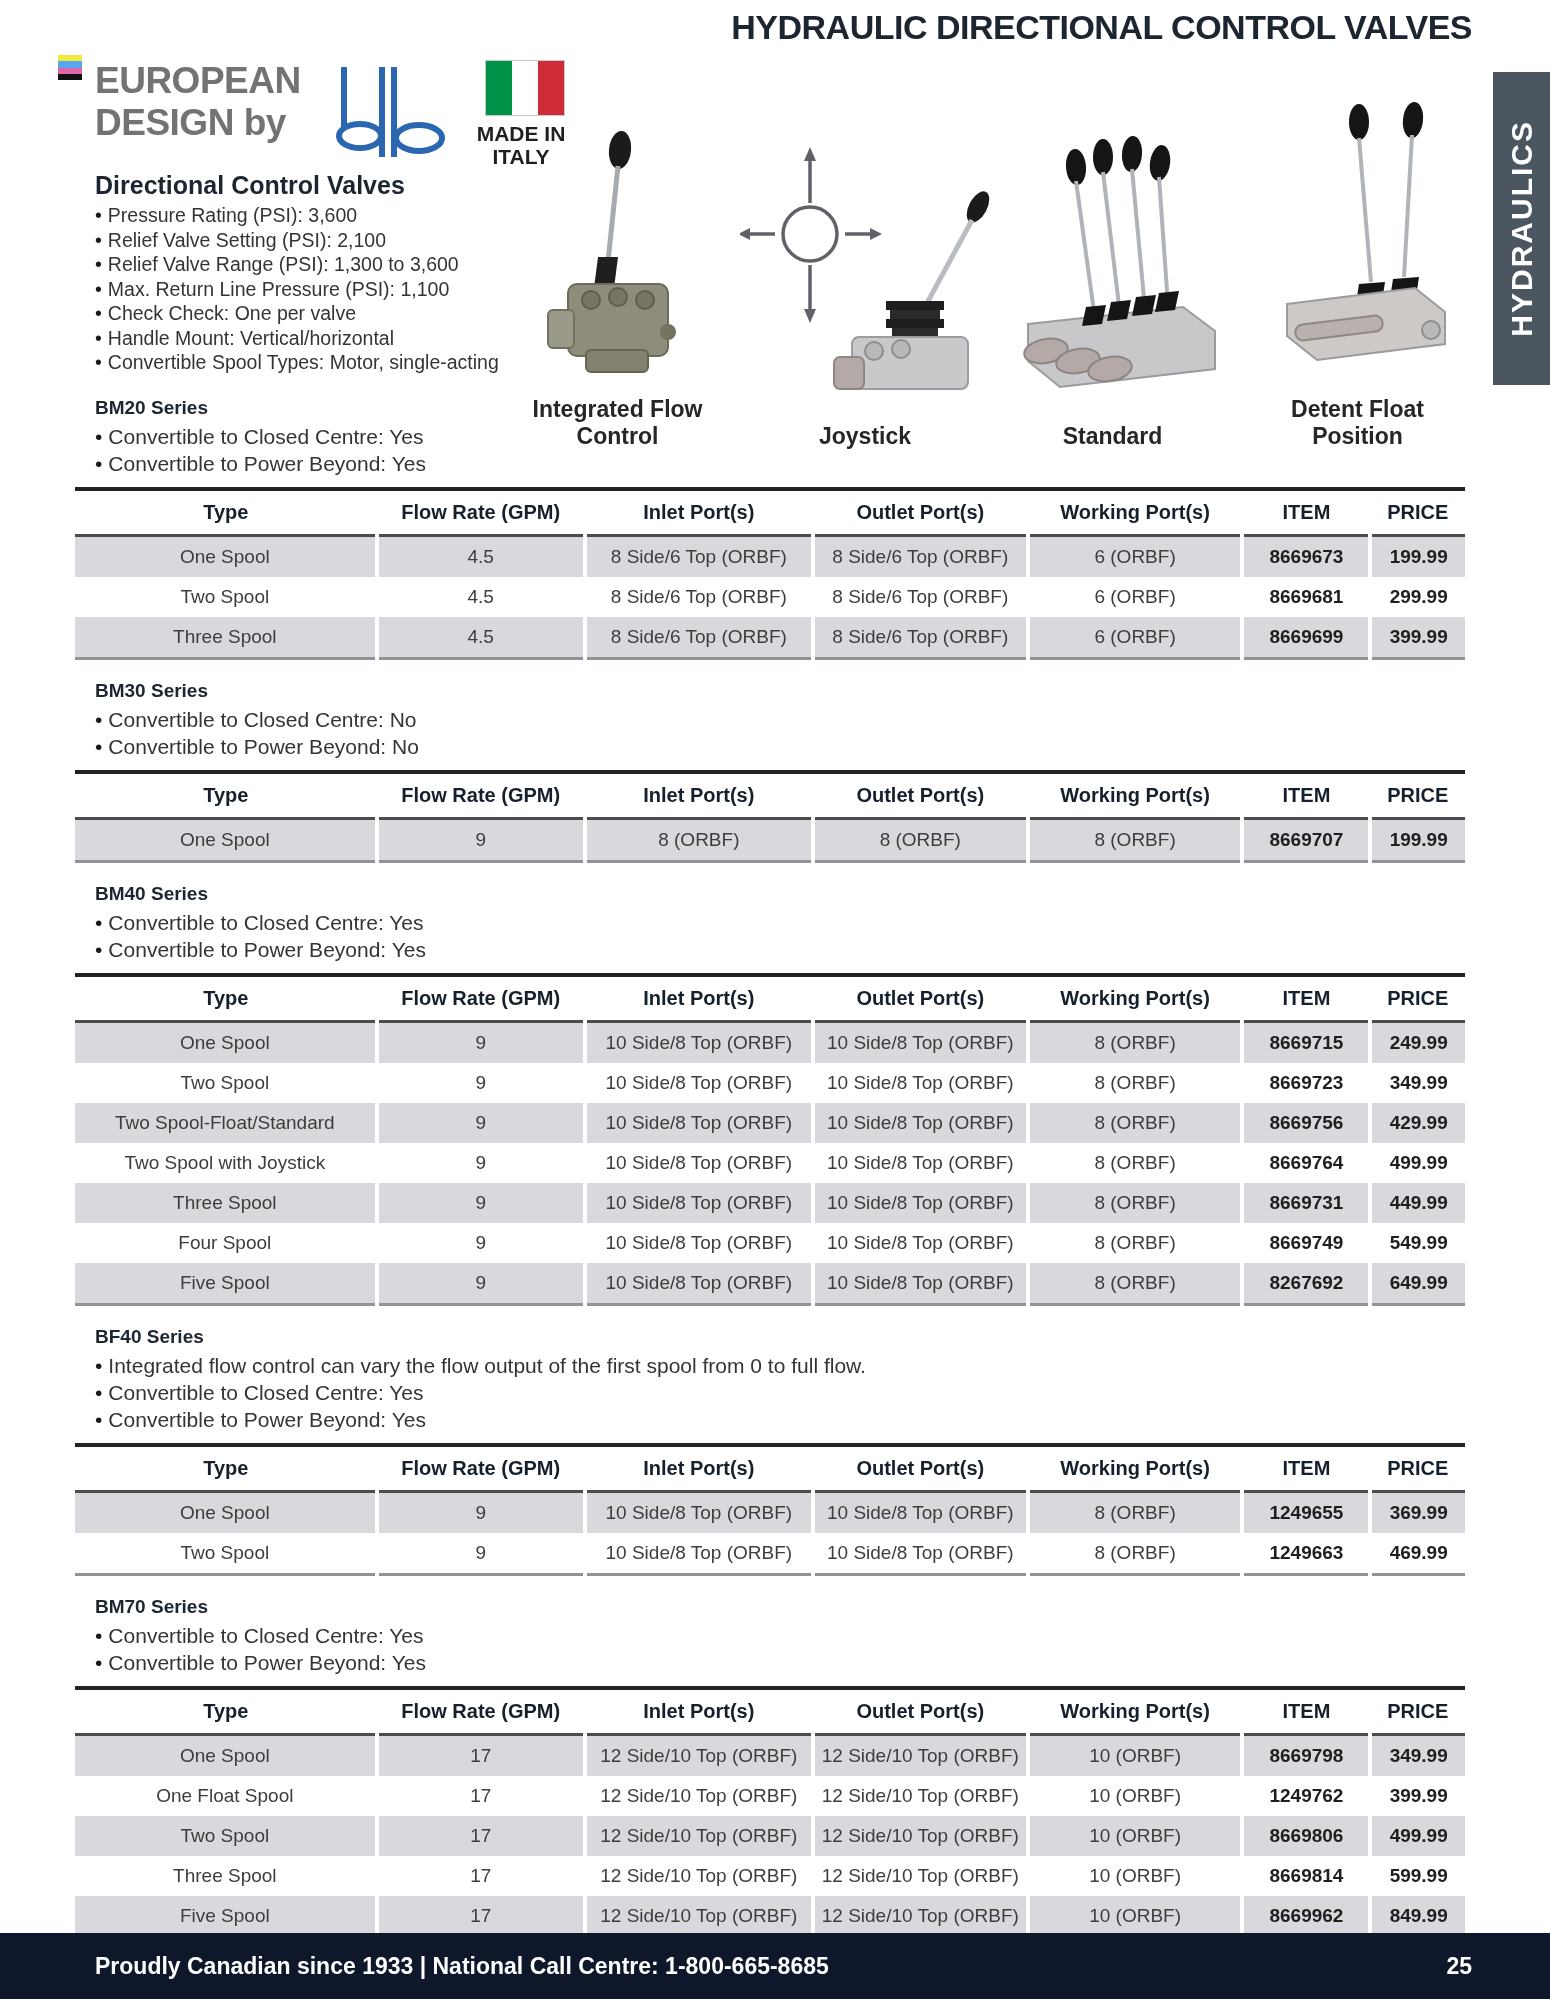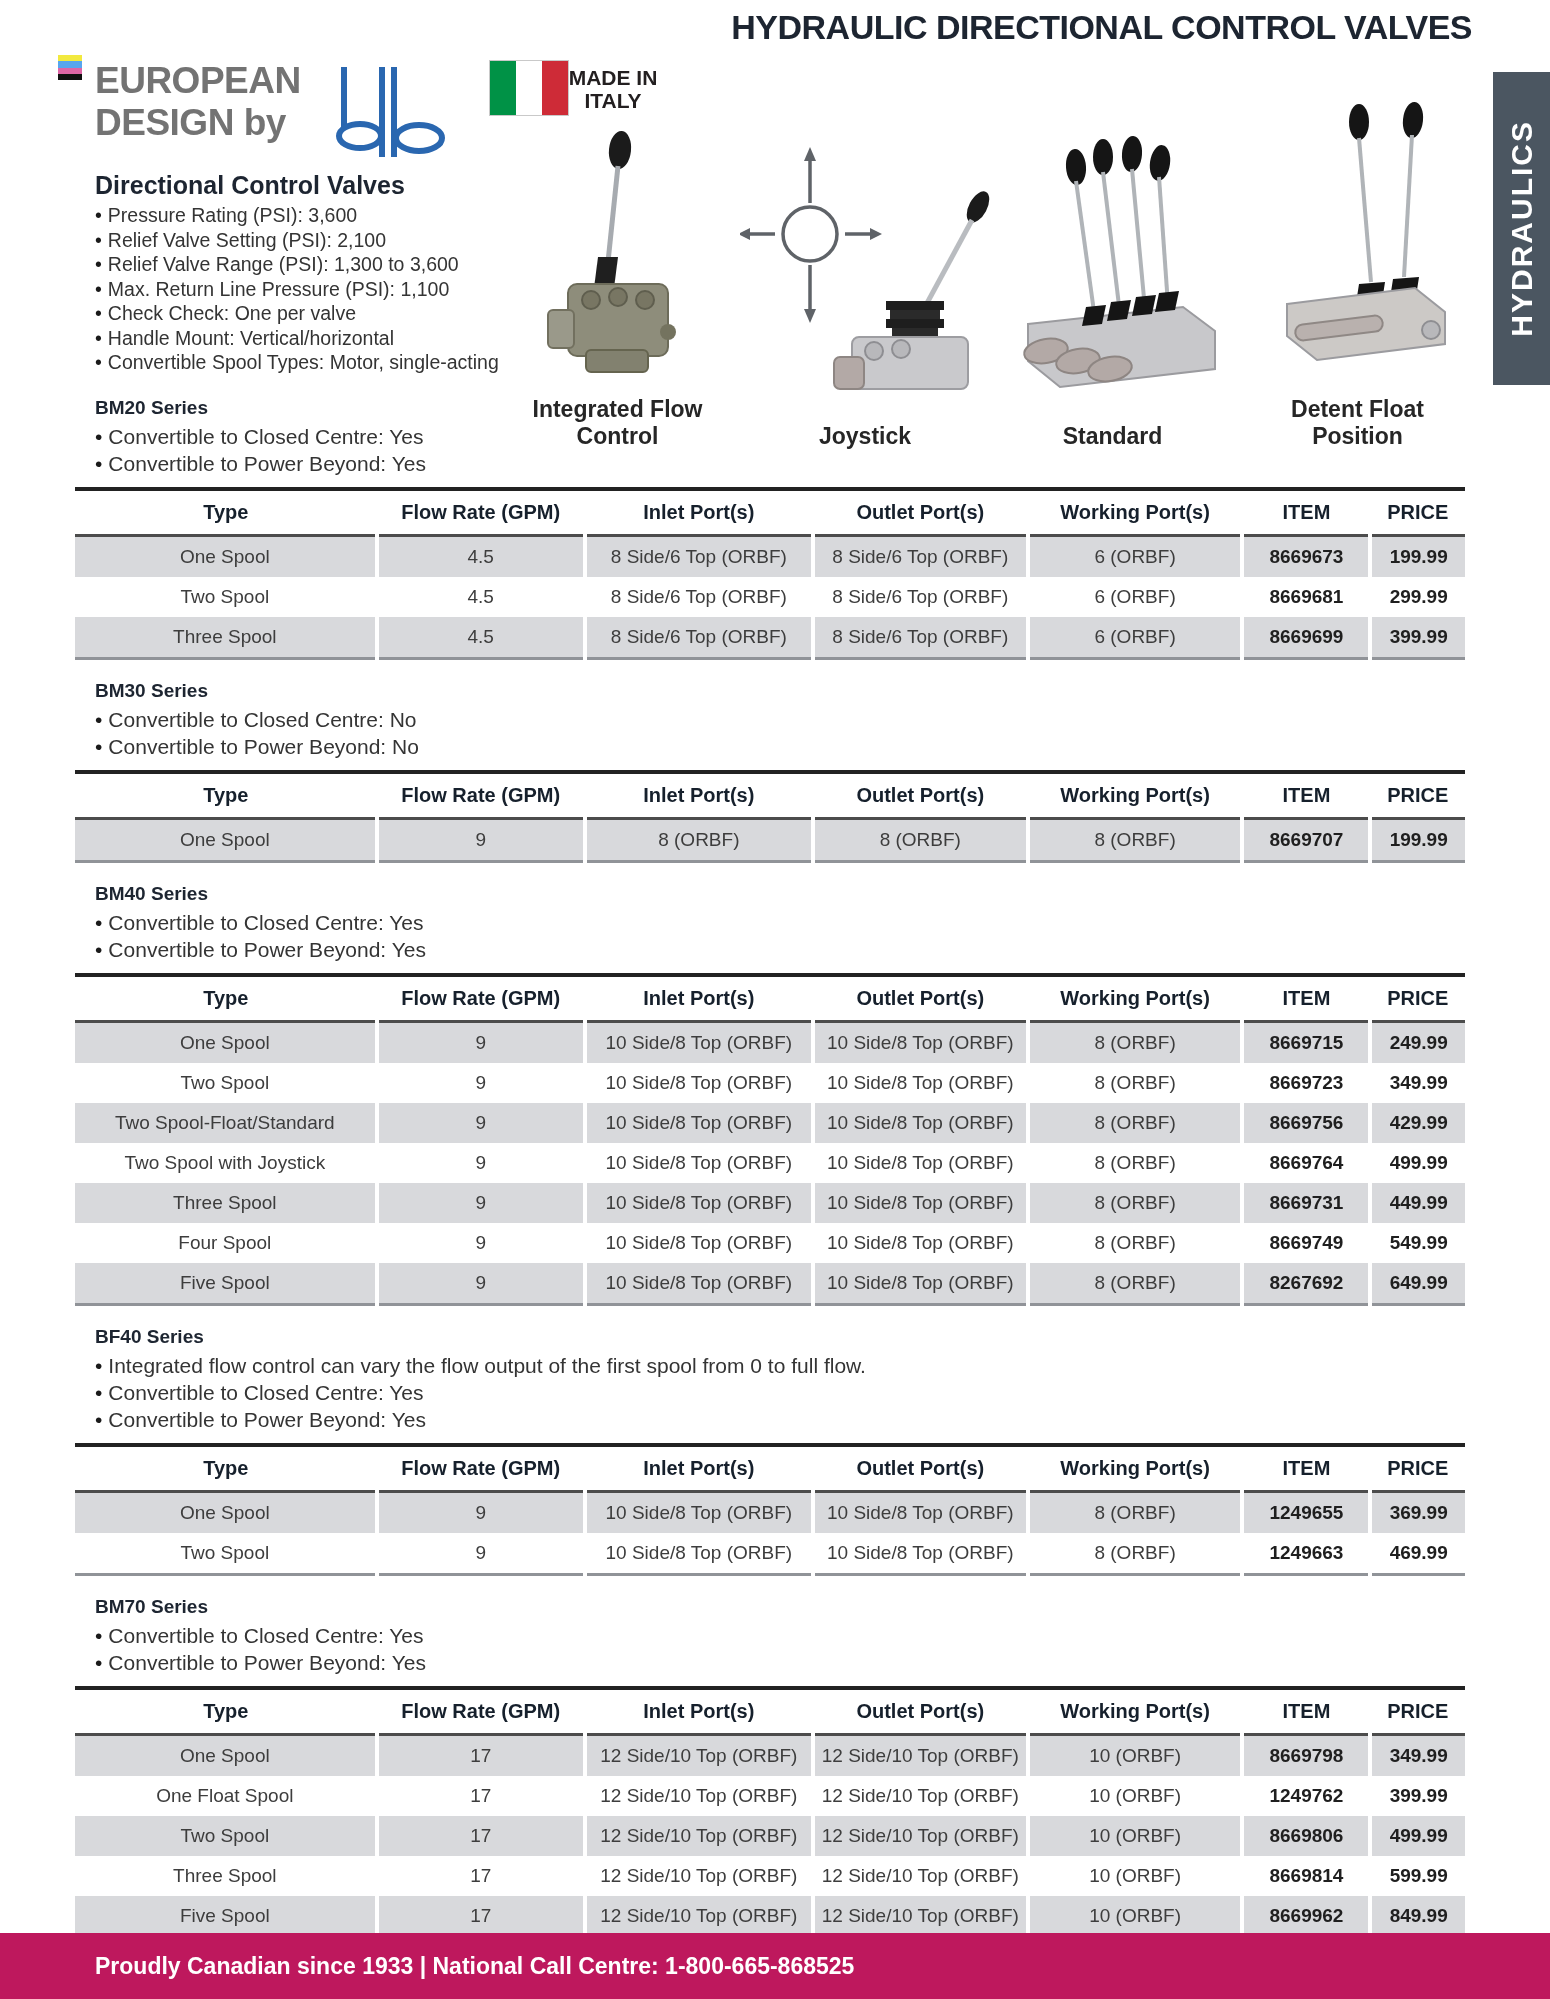--- a/index.html
+++ b/index.html
@@ -25,21 +25,21 @@
   }
   .side-tab span{
     writing-mode:vertical-rl;transform:rotate(180deg);
     color:#ffffff;font-size:30px;font-weight:bold;letter-spacing:2px;
   }
 
   
   .brand{position:absolute;left:95px;top:60px;display:flex;align-items:flex-start;}
   .brand-text{font-size:37px;font-weight:bold;line-height:42px;color:#737373;letter-spacing:-0.5px;}
   .brand-logo{margin:2px 0 0 26px;}
-  .made-in{margin-left:40px;display:flex;align-items:flex-start;}
+  .made-in{margin-left:28px;display:flex;flex-direction:column;align-items:flex-end;}
   .flag{width:78px;height:54px;display:flex;border:1px solid #c9c9c9;}
   .flag div{flex:1;}
   .flag-g{background:#009246;} .flag-w{background:#ffffff;} .flag-r{background:#ce2b37;}
   .made-in-text{margin-top:6px;font-size:21px;font-weight:bold;line-height:23px;text-align:center;color:#231f20;}
 
   
   .intro{position:absolute;left:95px;top:170px;width:470px;}
   .intro h3{margin:0;font-size:25px;font-weight:bold;color:#1d2531;line-height:30px;}
   ul.bullets{list-style:none;margin:3px 0 0 0;padding:0;}
   ul.bullets li{font-size:19.5px;line-height:24.5px;color:#343434;}
@@ -72,22 +72,22 @@
   table.spec td:first-child{border-left:none;}
   table.spec tbody tr:nth-child(odd) td{background:#d8d9dc;}
   table.spec td:nth-child(6),table.spec td:nth-child(7){font-weight:bold;color:#1f1f1f;}
   table.spec th:nth-child(1){width:22%;text-align:center;}  table.spec th:nth-child(2){width:15%;}
   table.spec th:nth-child(3){width:16.5%;}table.spec th:nth-child(4){width:15.5%;}
   table.spec th:nth-child(5){width:15.5%;}table.spec th:nth-child(6){width:9%;}
   table.spec th:nth-child(7){width:6.5%;}
 
   
   .footer{
-    position:absolute;left:0;right:0;bottom:0;height:66px;background:#be185d;
-    display:flex;align-items:center;
+    position:absolute;left:0;right:0;bottom:0;height:66px;background:#0f172a;
+    display:flex;align-items:center;justify-content:space-between;
     padding:0 78px 0 95px;box-sizing:border-box;
     color:#ffffff;font-size:23px;font-weight:bold;
   }
 </style>
 </head>
 <body>
 
 <div class="page">
 
   <div class="reg-mark">

